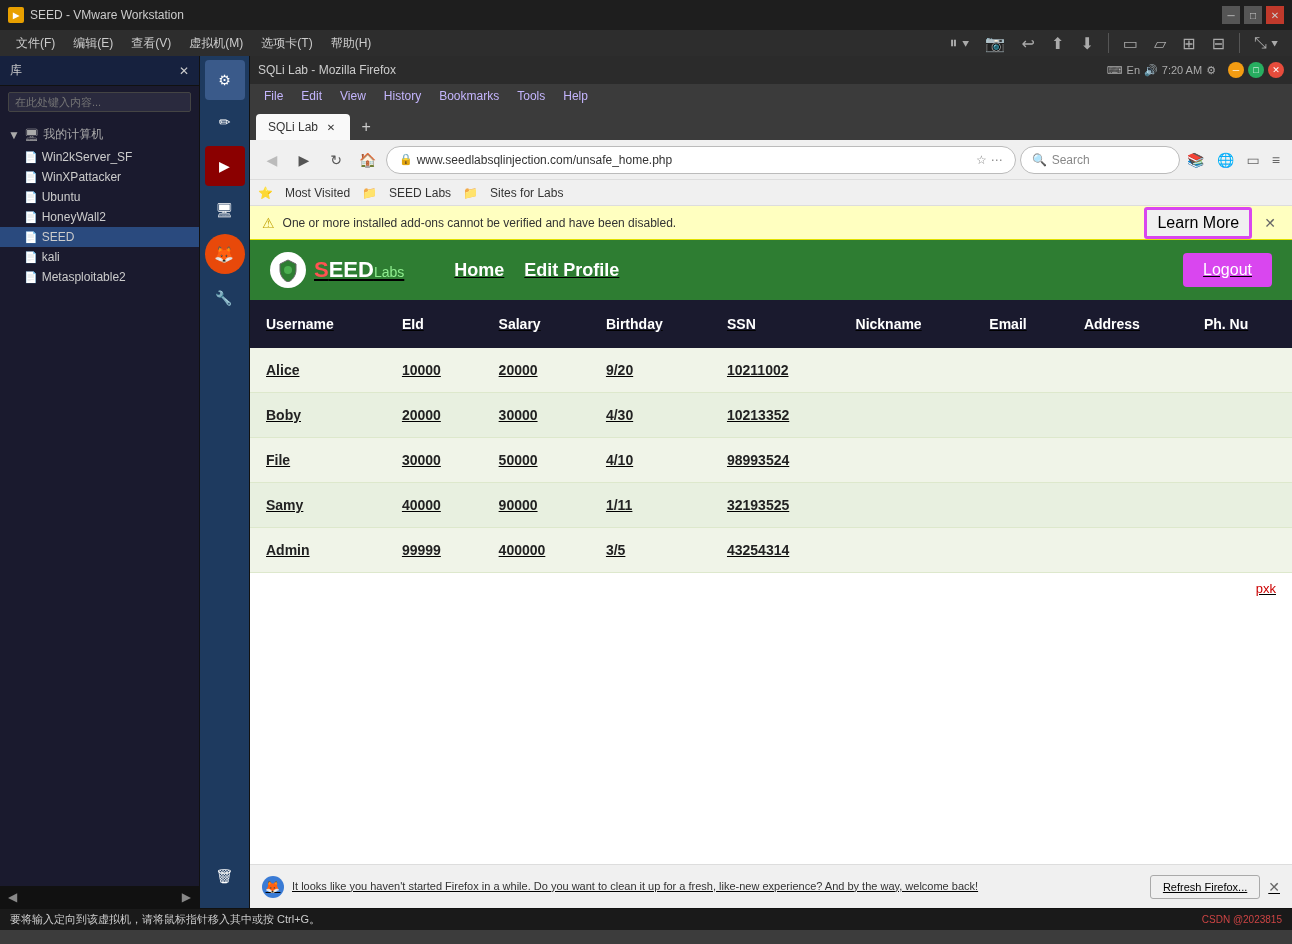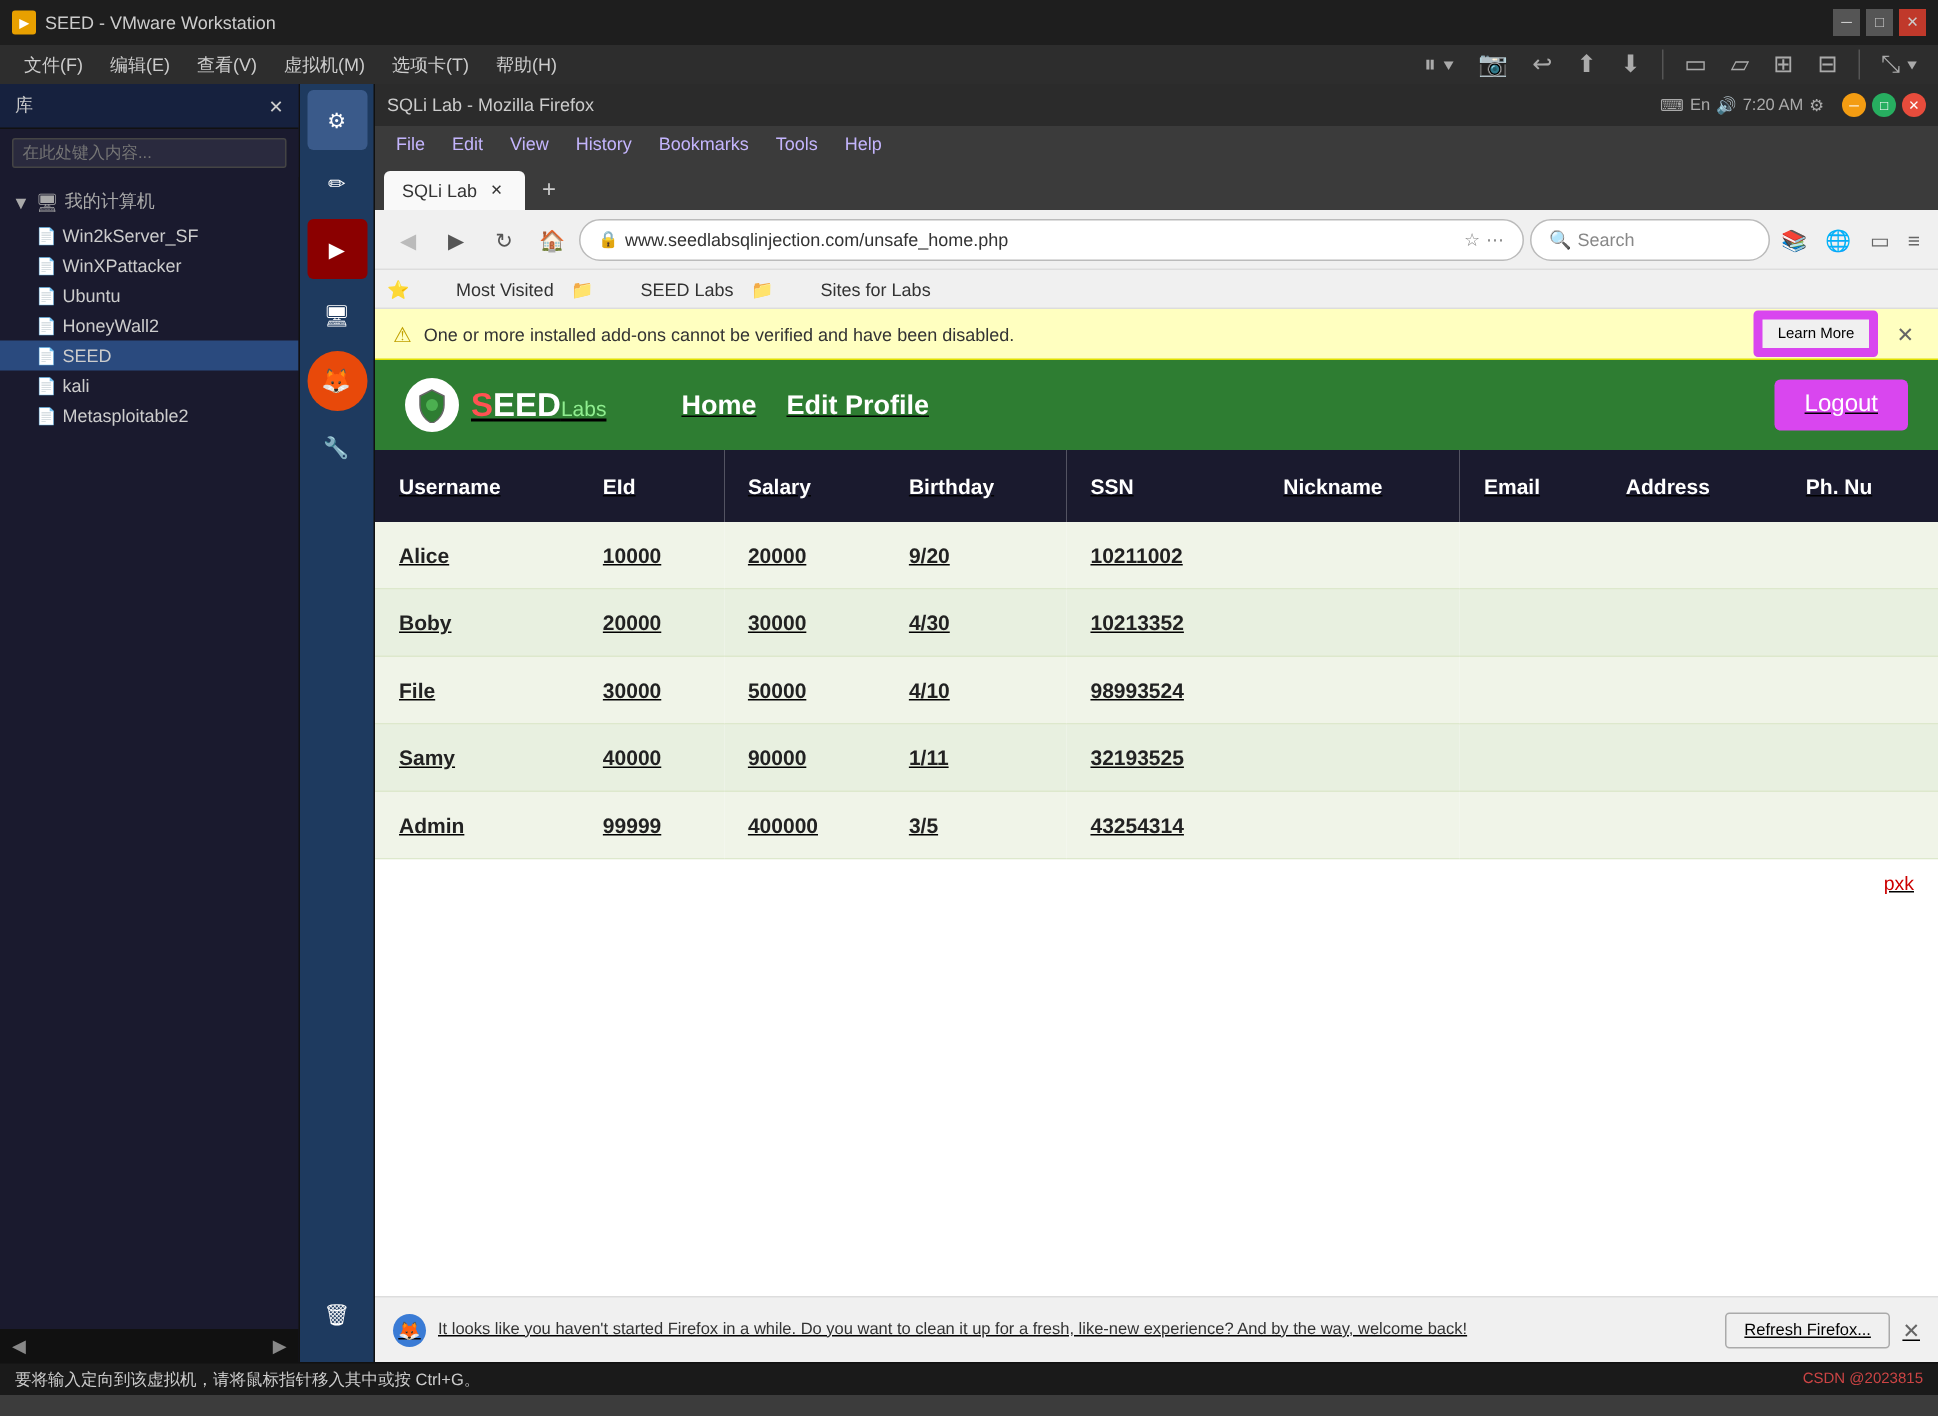--- a/index.html
+++ b/index.html
@@ -286,44 +286,43 @@
       gap: 4px;
       border-bottom: 1px solid #ddd;
       font-size: 12px;
       color: #333;
     }
     .ff-bookmark-item {
       display: flex; align-items: center; gap: 3px;
       padding: 2px 8px;
       cursor: pointer;
       border-radius: 3px;
-      margin-left: 19px;
     }
 
     
     .ff-warning-bar {
       background: #ffffc0;
       height: 34px;
       display: flex;
       align-items: center;
       padding: 0 12px;
       gap: 8px;
       font-size: 12px;
       color: #333;
       border-bottom: 1px solid #e0e000;
     }
     .ff-warning-icon { color: #c0a000; font-size: 14px; }
     .ff-warning-text { flex: 1; }
     .ff-learn-more {
       padding: 4px 10px;
-      border: 6px solid #d946ef;
+      border: 3px solid #d946ef;
       background: #f0f0f0;
       cursor: pointer;
       border-radius: 3px;
-      font-size: 10px;
+      font-size: 16px;
     }
     .ff-warning-close {
       cursor: pointer;
       font-size: 14px;
       color: #666;
       padding: 2px 4px;
     }
 
     
     .website-content {

